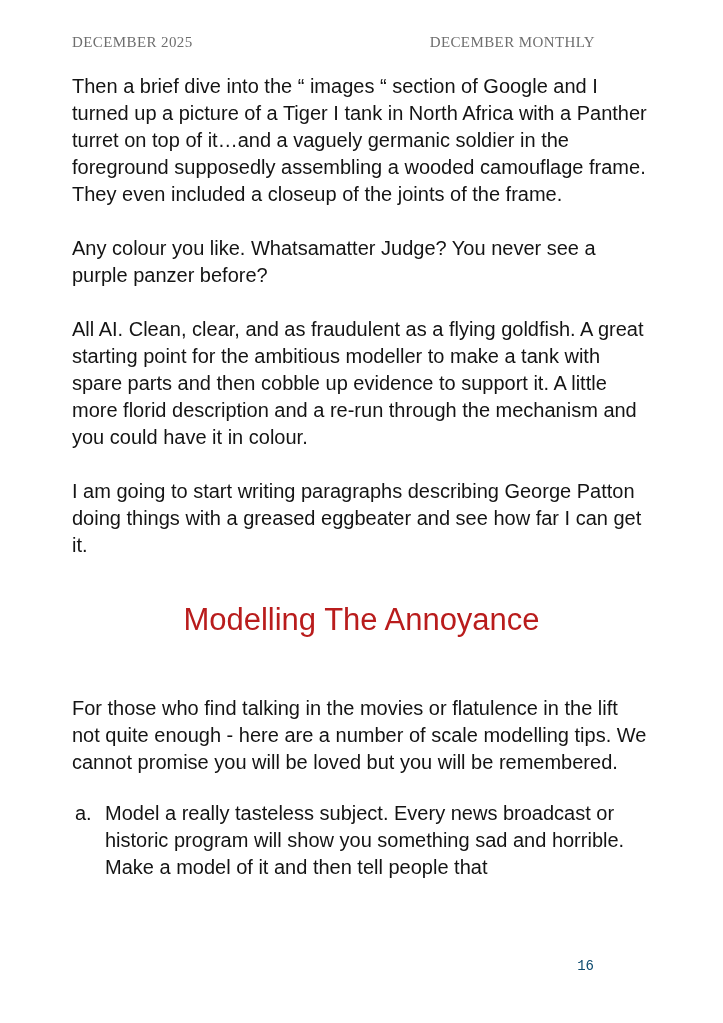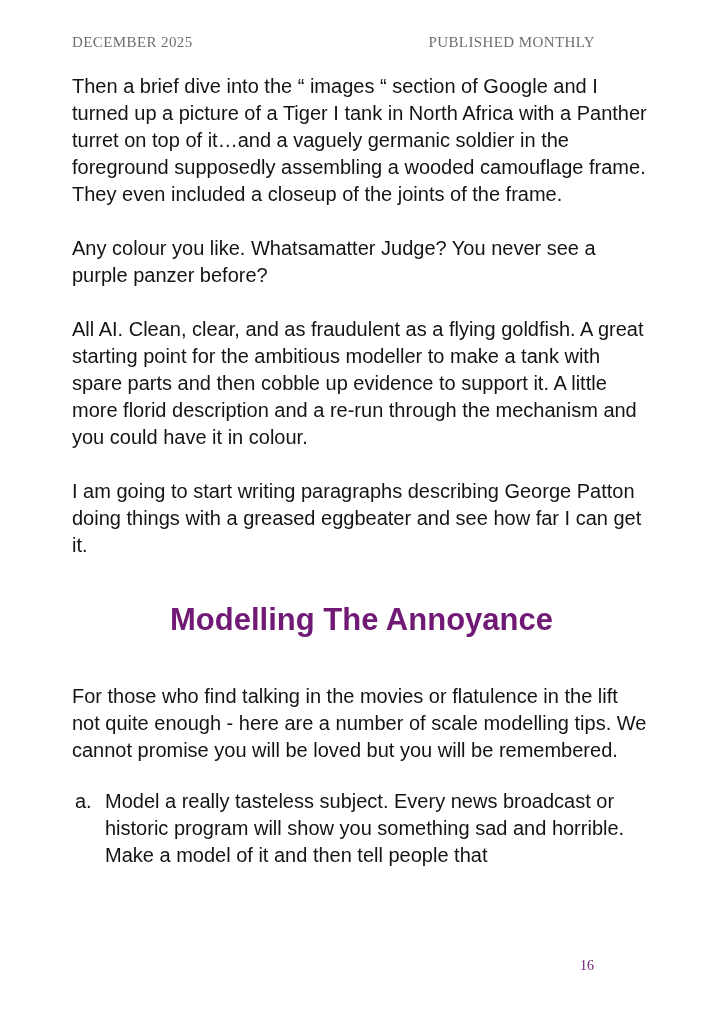--- a/index.html
+++ b/index.html
@@ -36,61 +36,61 @@
   }
   .content p {
     margin: 27px 0 0 0;
   }
   .content p.first {
     margin-top: 24px;
   }
   .section-heading {
     font-size: 31px;
     line-height: 38px;
-    font-weight: bold;
+    font-weight: normal;
     text-align: center;
     margin: 42px 0 0 0;
-    color: #701a75;
+    color: #b91c1c;
   }
   .content p.after-heading {
-    margin-top: 44px;
+    margin-top: 56px;
   }
   .tip-list {
     margin: 24px 0 0 0;
   }
   .tip-item {
     display: flex;
     align-items: flex-start;
   }
   .tip-marker {
     flex: 0 0 33px;
     padding-left: 3px;
     box-sizing: border-box;
   }
   .tip-text {
     flex: 1 1 auto;
   }
   .page-number {
     position: absolute;
     top: 958px;
     right: 73px;
-    font-family: Liberation Serif, serif;
+    font-family: Liberation Mono, monospace;
     font-size: 14px;
     line-height: 16px;
-    color: #701a75;
+    color: #0c4a6e;
   }
 </style>
 </head>
 <body>
 
 <div class="page">
 
   <div class="masthead">
     <span>DECEMBER 2025</span>
-    <span>PUBLISHED MONTHLY</span>
+    <span>DECEMBER MONTHLY</span>
   </div>
 
   <div class="content">
 
     <p class="first">Then a brief dive into the “ images “ section of Google and I turned up a picture of a Tiger I tank in North Africa with a Panther turret on top of it…and a vaguely germanic soldier in the foreground supposedly assembling a wooded camouflage frame. They even included a closeup of the joints of the frame.</p>
 
     <p>Any colour you like. Whatsamatter Judge? You never see a purple panzer before?</p>
 
     <p>All AI. Clean, clear, and as fraudulent as a flying goldfish. A great starting point for the ambitious modeller to make a tank with spare parts and then cobble up evidence to support it. A little more florid description and a re-run through the mechanism and you could have it in colour.</p>
 

